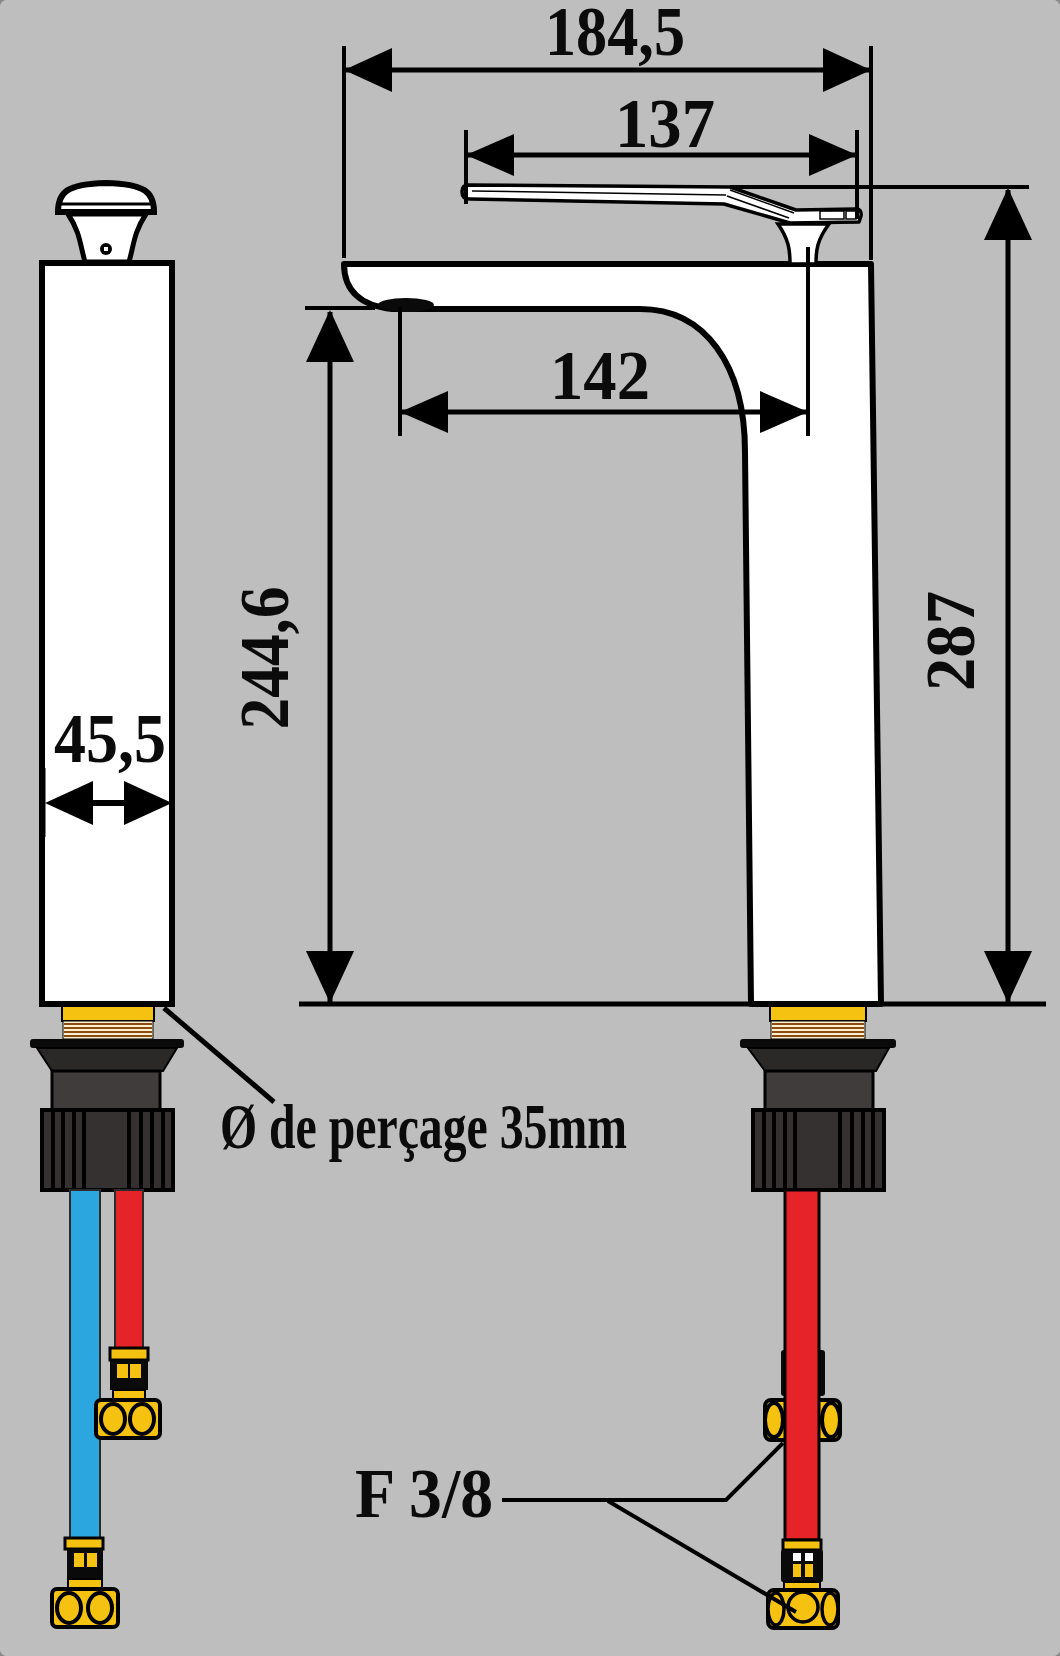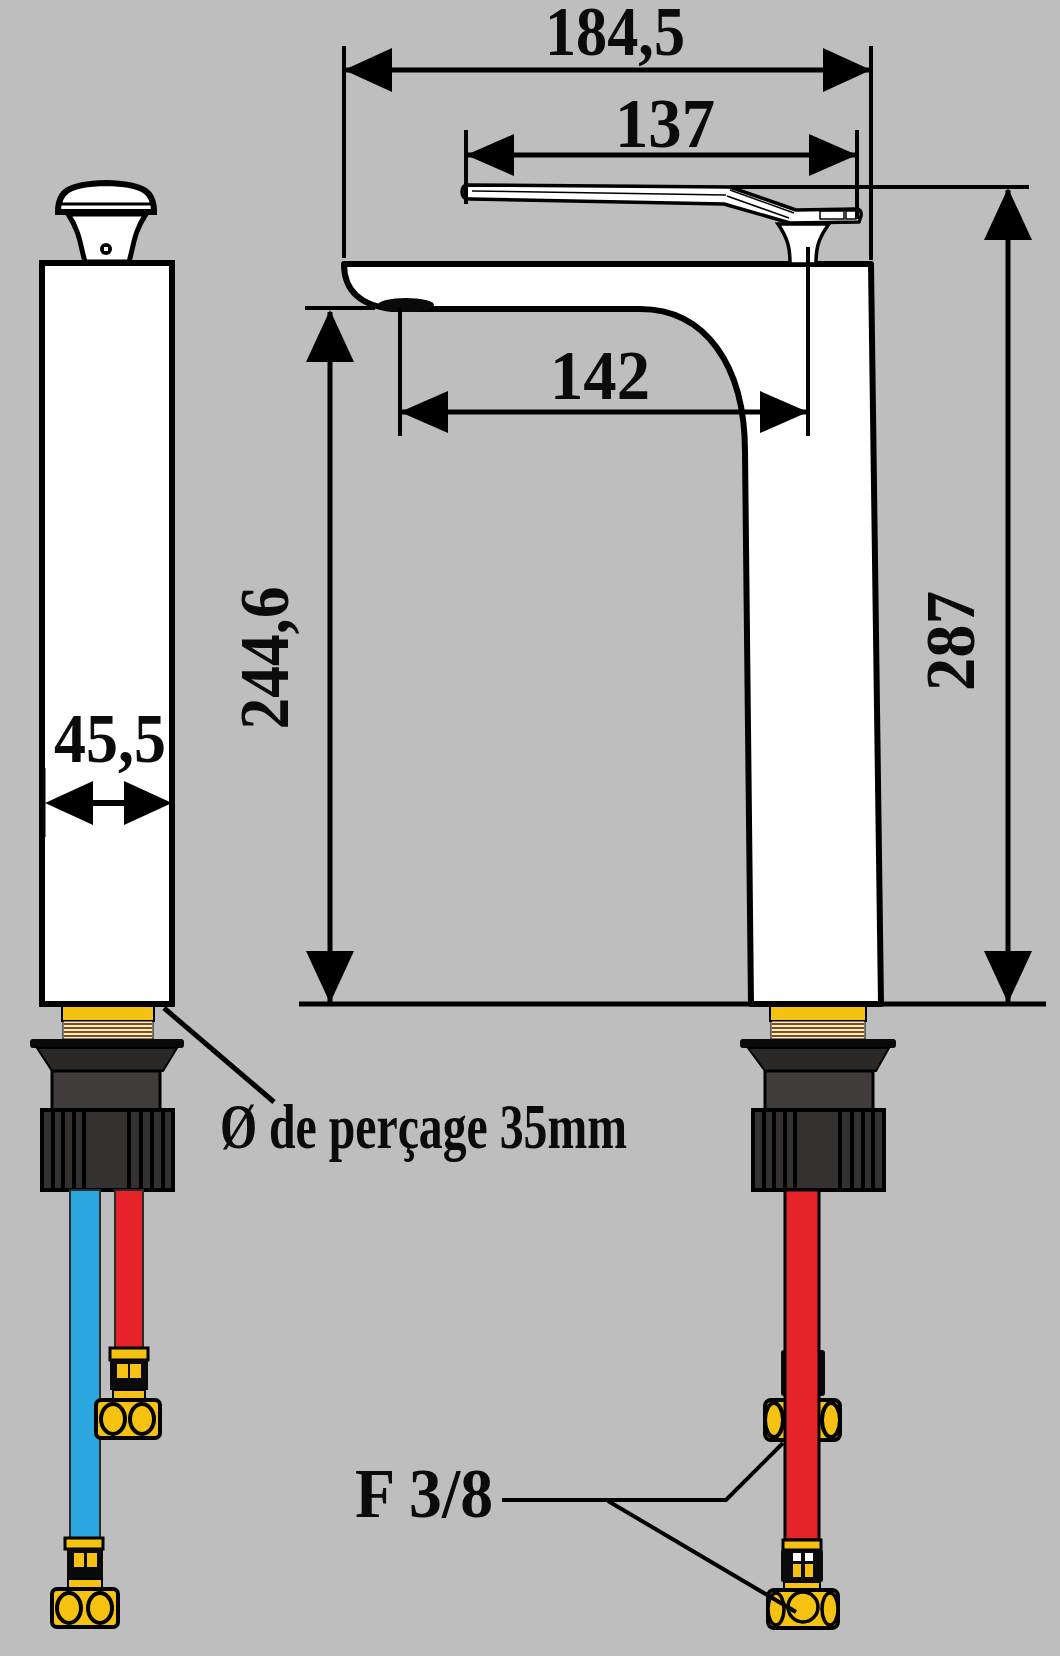--- a/index.html
+++ b/index.html
@@ -1,19 +1,20 @@
 <!DOCTYPE html>
 <html><head>
 <meta charset="utf-8">
 <style>
   html,body{margin:0;padding:0;background:#888;}
   #stage{
     width:1060px;height:1656px;position:relative;margin:0 auto;
     background:#bebebe;overflow:hidden;
     font-family:"Liberation Serif","DejaVu Serif",serif;
+    border-radius:7px;
   }
   svg{display:block}
   .dim-text{
     font-family:"Liberation Serif","DejaVu Serif",serif;
     font-weight:bold;fill:#0b0b0b;
   }
 </style>
 </head>
 <body>
 

